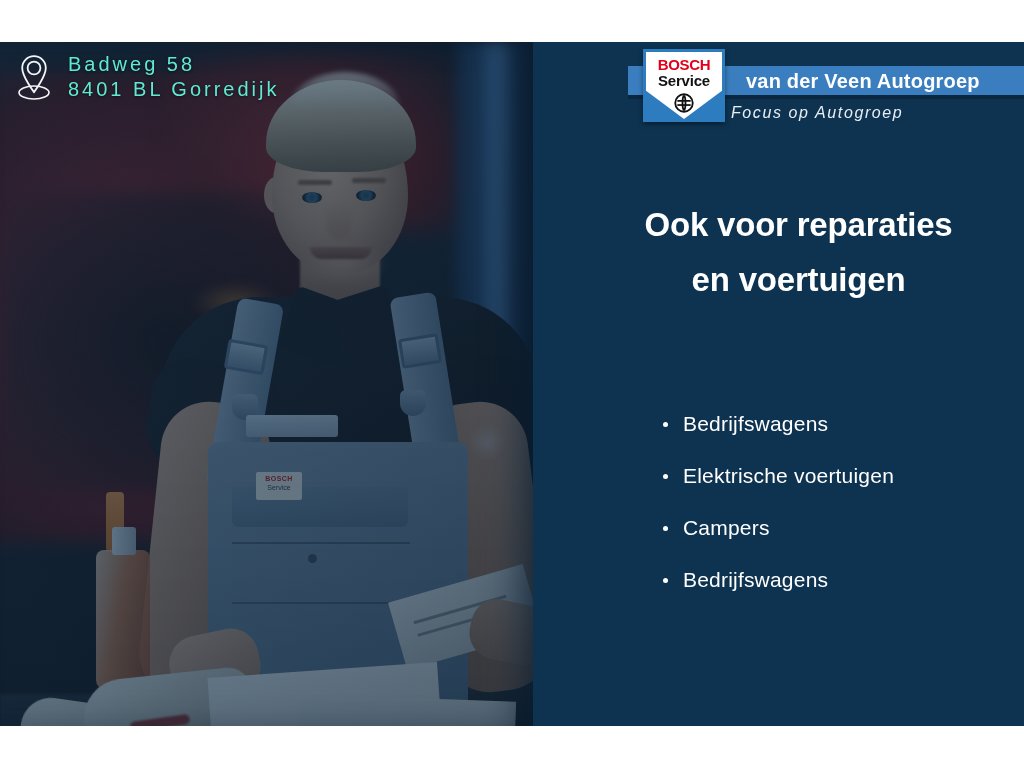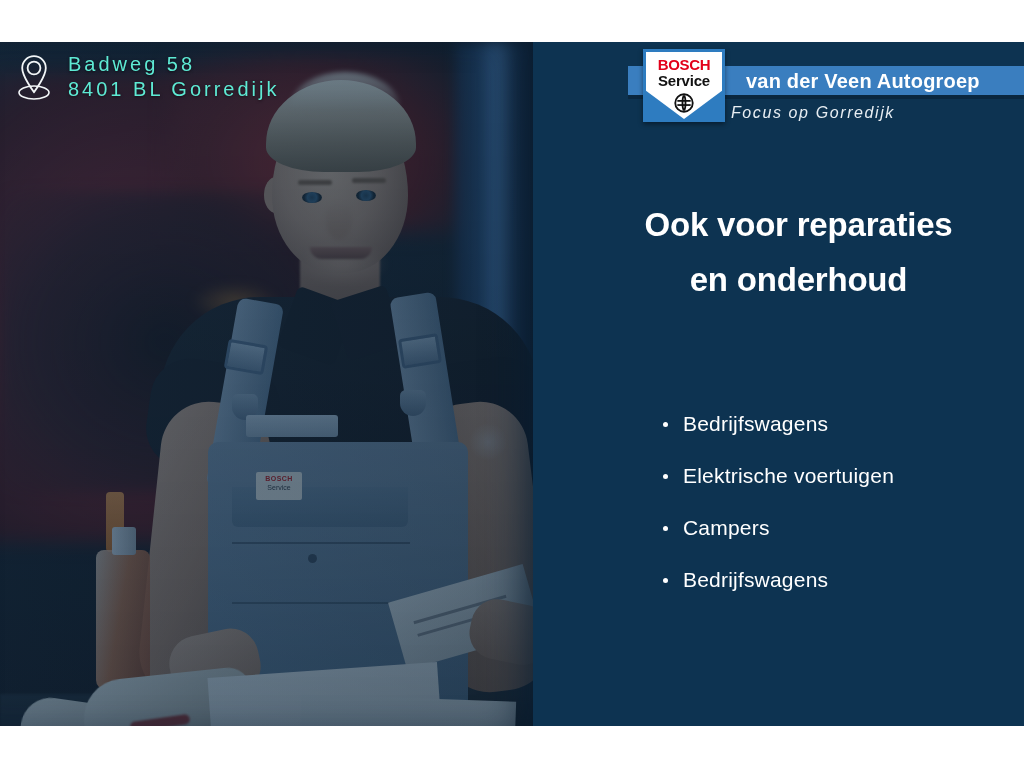--- a/index.html
+++ b/index.html
@@ -462,25 +462,25 @@
       <svg id="bosch-mark" viewBox="0 0 24 24">
         <circle cx="12" cy="12" r="10.5" fill="none" stroke="#111" stroke-width="2.2"></circle>
         <path d="M12 3.2c-2.4 2.2-2.4 15.4 0 17.6" fill="none" stroke="#111" stroke-width="2.2"></path>
         <path d="M12 3.2c2.4 2.2 2.4 15.4 0 17.6" fill="none" stroke="#111" stroke-width="2.2"></path>
         <rect x="4" y="8.4" width="16" height="2.1" fill="#111"></rect>
         <rect x="4" y="13.4" width="16" height="2.1" fill="#111"></rect>
       </svg>
     </div>
 
     <div id="brand-name">van der Veen Autogroep</div>
-    <div id="brand-tagline">Focus op Gorredijk</div>
+    <div id="brand-tagline">Focus op Autogroep</div>
 
     <div id="headline">
       <span class="hl-line">Ook voor reparaties</span>
-      <span class="hl-line">en onderhoud</span>
+      <span class="hl-line">en voertuigen</span>
     </div>
 
     <ul id="bullets">
       <li>
         <span class="dot"></span>
         <span>Bedrijfswagens</span>
       </li>
       <li>
         <span class="dot"></span>
         <span>Elektrische voertuigen</span>

